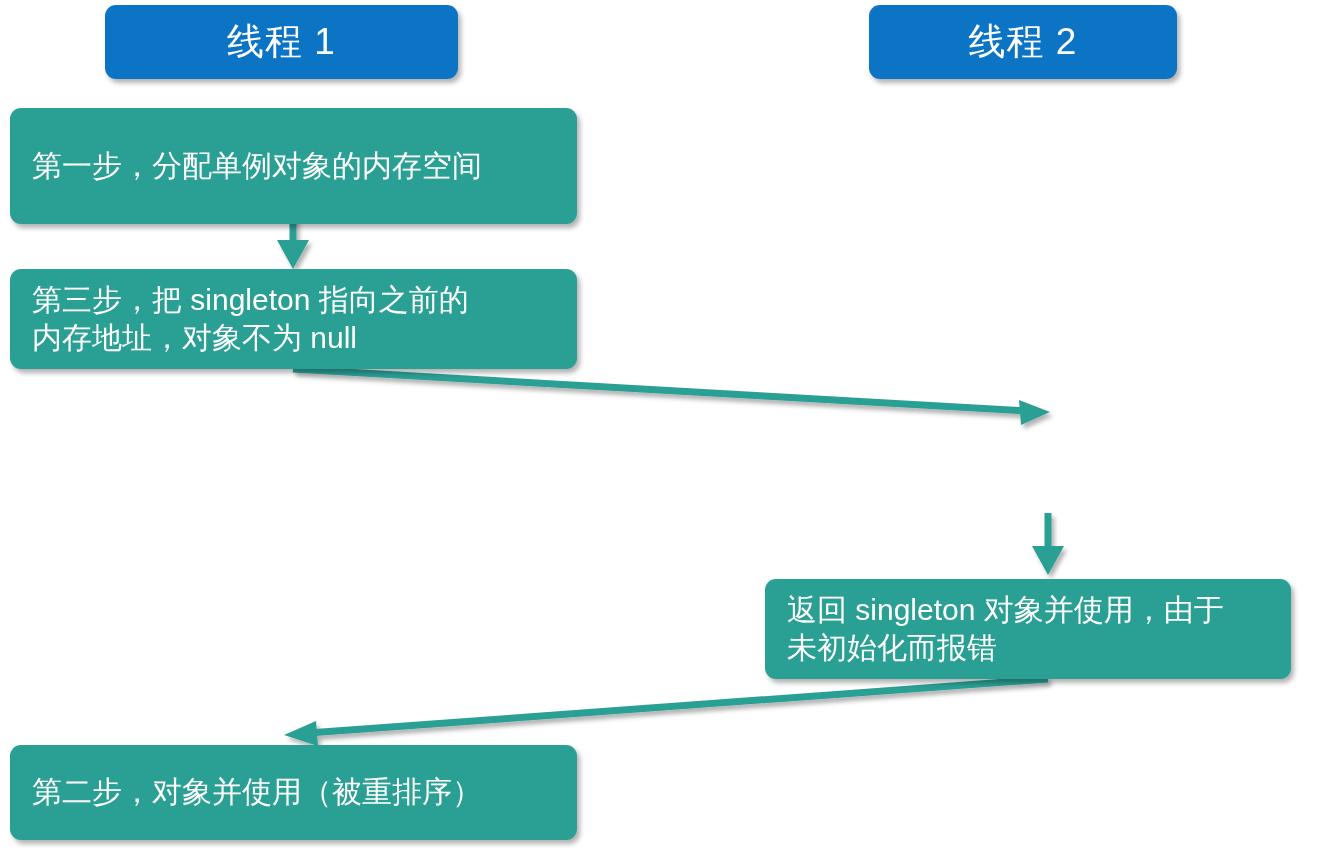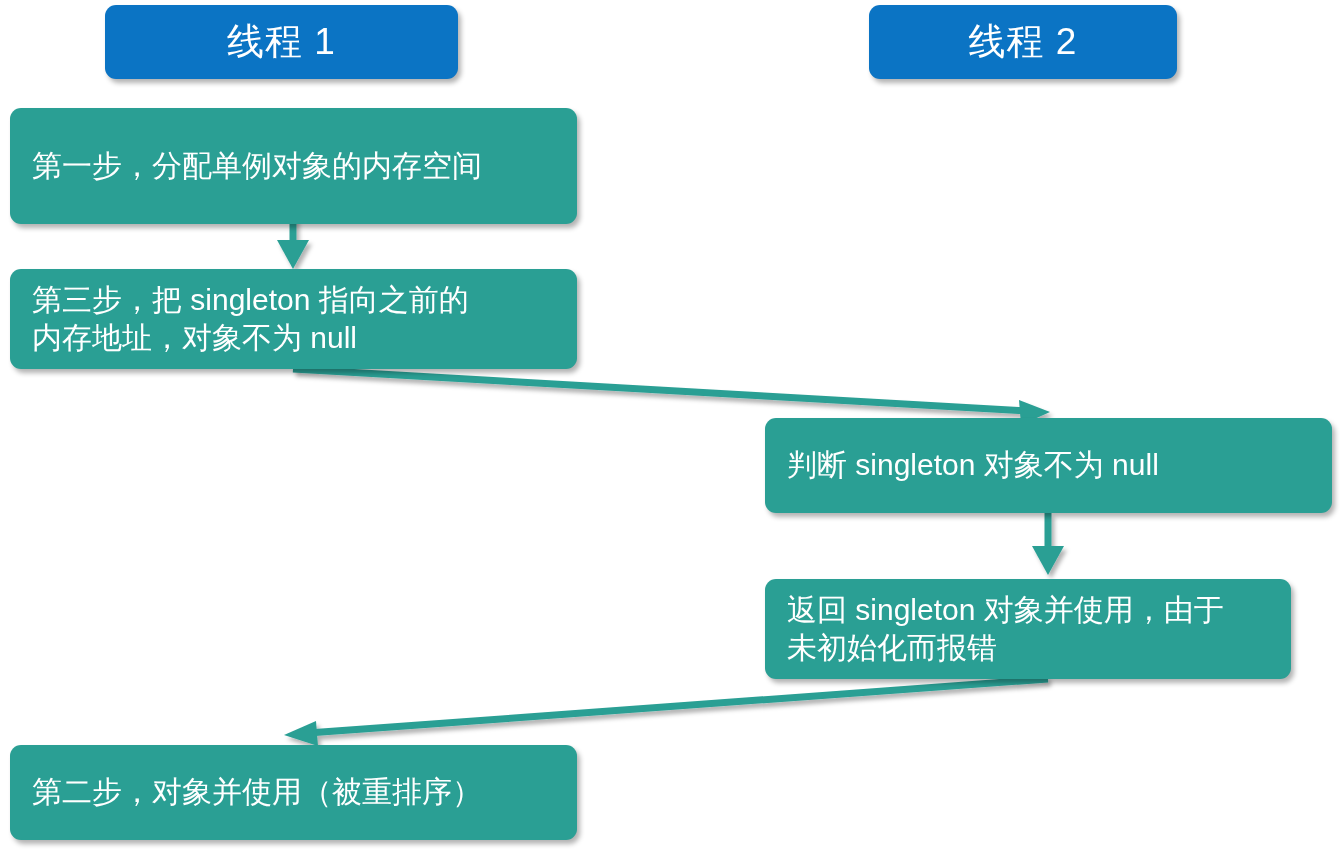--- a/index.html
+++ b/index.html
@@ -105,22 +105,19 @@
 
   <div class="node step" style="left:10px; top:269px; width:567px; height:100px;">
     <span class="label">第三步，把 singleton 指向之前的
 内存地址，对象不为 null</span>
   </div>
 
   <div class="node step" style="left:10px; top:745px; width:567px; height:95px;">
     <span class="label">第二步，对象并使用（被重排序）</span>
   </div>
 
-  <div class="node step" style="left:765px; top:418px; width:567px; height:95px;">
-    <span class="label">判断 singleton 对象不为 null</span>
-  </div>
 
   <div class="node step" style="left:765px; top:579px; width:526px; height:100px;">
     <span class="label">返回 singleton 对象并使用，由于
 未初始化而报错</span>
   </div>
 
 </div>
 
 </body></html>

